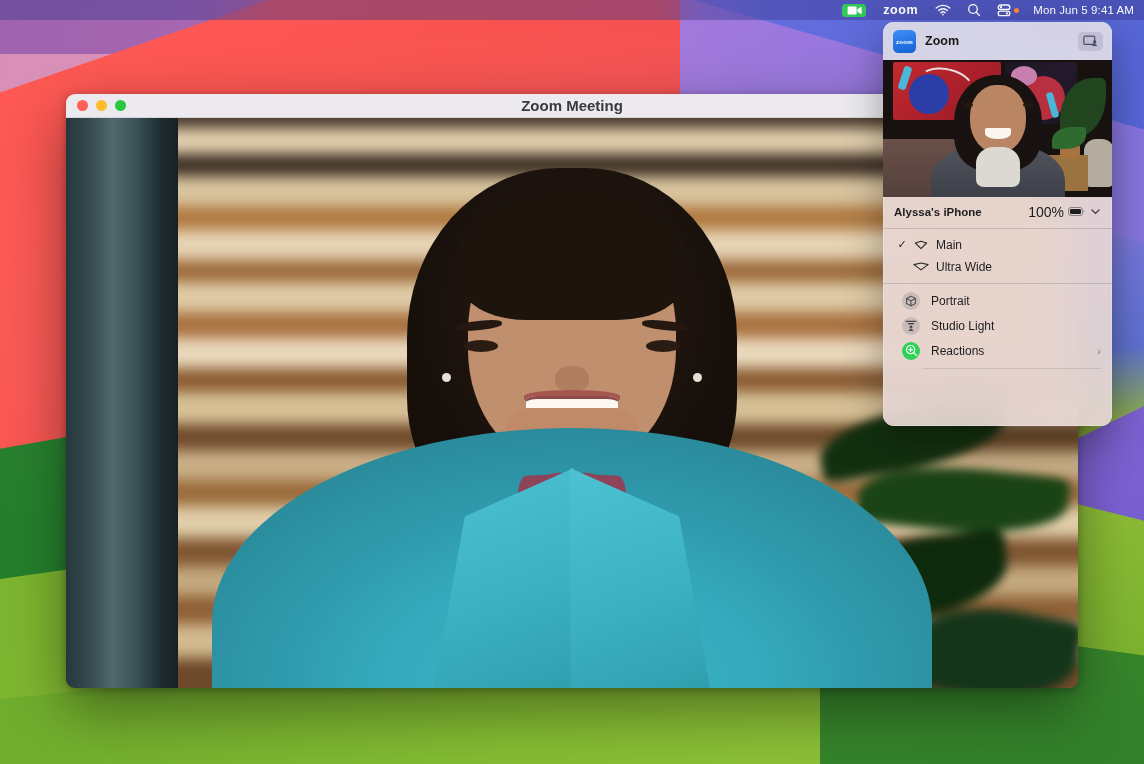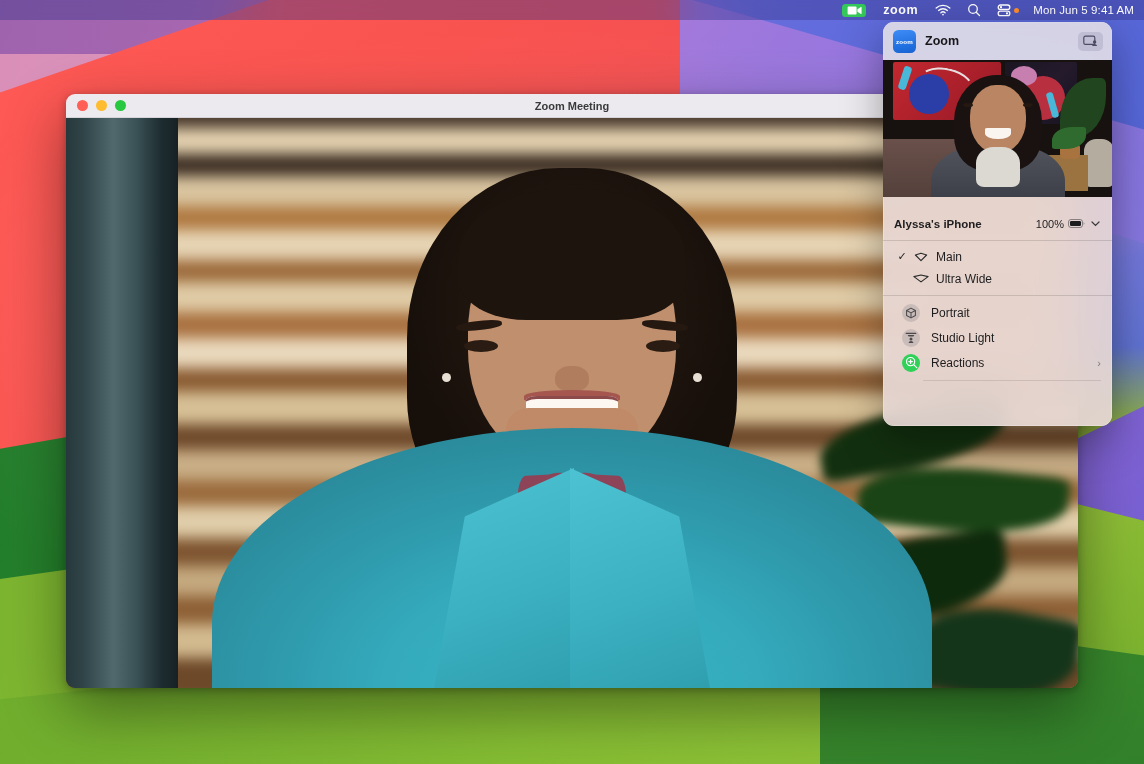--- a/index.html
+++ b/index.html
@@ -92,21 +92,21 @@
     display:flex; align-items:center;
     border-bottom:1px solid rgba(0,0,0,.09);
   }
   .lights { display:flex; gap:8px; padding-left:11px; }
   .light { width:11px; height:11px; border-radius:50%; }
   .l-red { background:#ff5f57; }
   .l-yellow { background:#febc2e; }
   .l-green { background:#28c840; }
   .win-title {
     position:absolute; left:0; right:0; text-align:center;
-    font-size:11px; font-weight:700; color:#3a3a3c;
+    font-size:15px; font-weight:700; color:#3a3a3c;
   }
   .video-stage { position:absolute; left:0; top:24px; right:0; bottom:0; overflow:hidden;
     background:#8a6a46; }
 
   
   .wood { position:absolute; inset:-30px; filter:blur(7px); }
   .plank { position:absolute; left:0; width:100%; }
   .col-left {
     position:absolute; left:0; top:0; width:112px; height:100%;
     background:linear-gradient(90deg,#26383c 0%,#32474b 18%,#51696c 42%,#3b5357 62%,#1d2c30 85%,#172125 100%);
@@ -242,23 +242,23 @@
     background:#fbf5ef; border-radius:10% 10% 50% 50%; }
   .pv-eyeL { position:absolute; left:40px; bottom:90px; width:10px; height:4px; background:#241810; border-radius:50%; }
   .pv-eyeR { position:absolute; right:40px; bottom:90px; width:10px; height:4px; background:#241810; border-radius:50%; }
 
   .vp-section { padding:0; }
   .sep { height:.6px; background:rgba(0,0,0,.13); margin:0; }
   .row {
     display:flex; align-items:center; min-height:22px; padding:0 11px;
     font-size:12px; color:#1d1d1f;
   }
-  .row-device { height:23px; margin-top:15px; }
+  .row-device { height:23px; margin-top:3px; }
   .row-device .dev-name { flex:1; font-size:11.5px; font-weight:600; }
-  .row-device .dev-batt { font-size:11px; color:#1d1d1f; margin-right:4px; }
+  .row-device .dev-batt { font-size:14px; color:#1d1d1f; margin-right:4px; }
   .batt-glyph { display:inline-flex; align-items:center; margin-right:5px; }
   .chev-d { width:11px; display:flex; justify-content:center; }
   .row-mode { height:27px; }
   .mode-icon {
     width:18px; height:18px; border-radius:50%; flex:0 0 auto;
     display:flex; align-items:center; justify-content:center;
   }
   .mode-on { background:#30d158; }
   .mode-off { background:rgba(120,120,128,.26); }
   .mode-label { flex:1; margin-left:11px; font-size:12px; }

